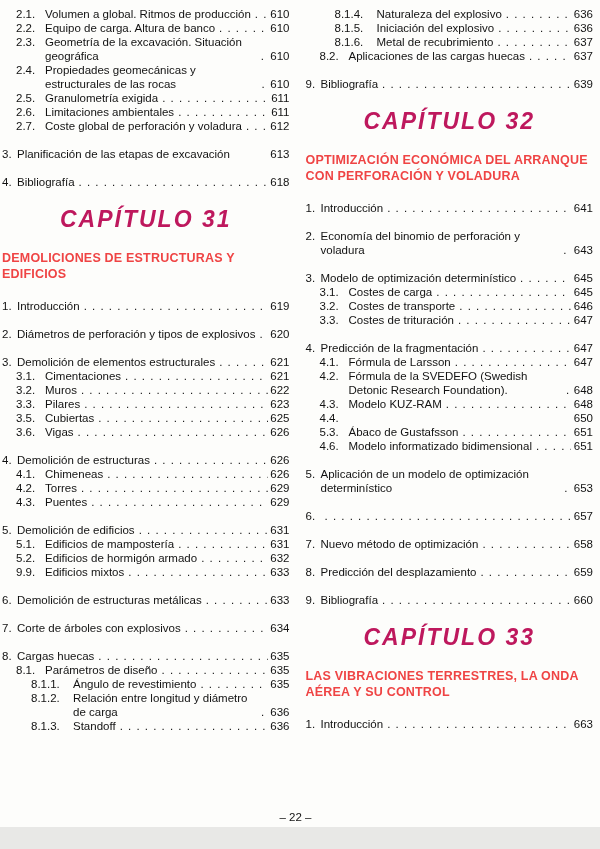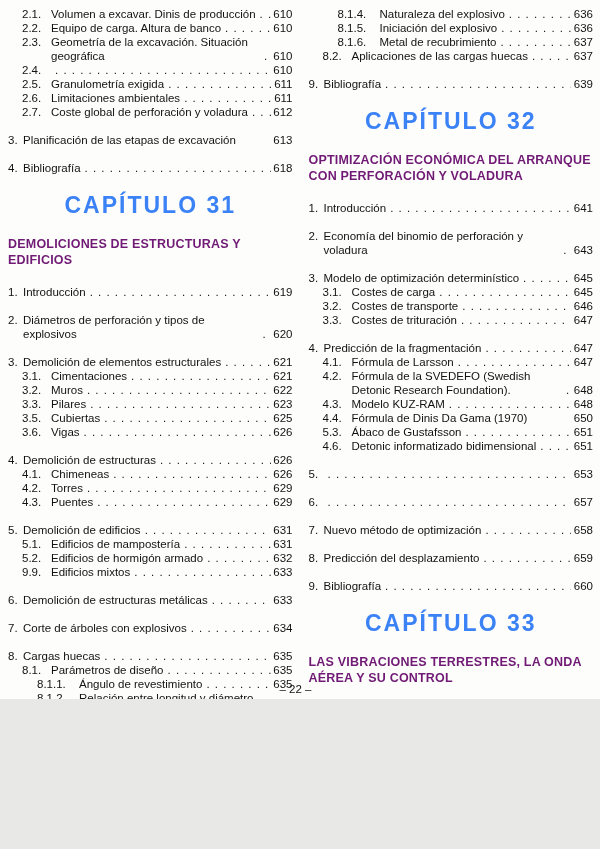--- a/index.html
+++ b/index.html
@@ -5,24 +5,24 @@
   * { margin: 0; padding: 0; box-sizing: border-box; }
   html, body { width: 600px; height: 849px; }
   body {
     background: #e8e8e6;
     font-family: "Liberation Sans", "DejaVu Sans", sans-serif;
     color: #121212;
   }
   .page {
     position: relative;
     width: 600px;
-    height: 699px;
+    height: 827px;
     background: #fdfdfb;
     overflow: hidden;
-    padding: 7px 7px 0 8px;
+    padding: 7px 7px 0 2px;
   }
   .columns { display: flex; gap: 16px; }
   .col { flex: 1 1 0; min-width: 0; }
 
   .group { margin-bottom: 14px; }
 
   .entry {
     display: flex;
     align-items: flex-start;
     font-size: 11.5px;
@@ -56,64 +56,66 @@
   }
   .it { }
 
   .chapter {
     text-align: center;
     font-weight: 700;
     font-size: 23px;
     line-height: 26px;
     letter-spacing: 2px;
     margin: 17px 0 19px;
-    color: #3b82f6;
+    color: #be185d;
+    font-style: italic;
   }
   .section-title {
     font-weight: 700;
     font-size: 12.5px;
     line-height: 15.5px;
     letter-spacing: 0.2px;
     margin-bottom: 17px;
-    color: #701a75;
+    color: #ef4444;
   }
   .footer {
     position: absolute;
     left: 0; right: 9px; bottom: 4px;
     text-align: center;
     font-size: 11.5px;
   }
 </style>
 </head>
 <body>
 
 <div class="page">
   <div class="columns">
       <div class="col">
         <div class="group">
           <div class="entry lv1">
             <span class="num">2.1.</span>
-            <span class="text"><span>Volumen a excavar. Dinis de producción</span></span>
+            <span class="text"><span>Volumen a global. Ritmos de producción</span></span>
             <span class="dots"></span>
             <span class="pg">610</span>
           </div>
           <div class="entry lv1">
             <span class="num">2.2.</span>
             <span class="text"><span>Equipo de carga. Altura de banco</span></span>
             <span class="dots"></span>
             <span class="pg">610</span>
           </div>
           <div class="entry lv1">
             <span class="num">2.3.</span>
             <span class="text"><span>Geometría de la excavación. Situación geográfica</span></span>
             <span class="dots"></span>
             <span class="pg">610</span>
           </div>
           <div class="entry lv1">
             <span class="num">2.4.</span>
+            <span class="text"><span>Propiedades geomecánicas y estructurales de las rocas</span></span>
             <span class="dots"></span>
             <span class="pg">610</span>
           </div>
           <div class="entry lv1">
             <span class="num">2.5.</span>
             <span class="text"><span>Granulometría exigida</span></span>
             <span class="dots"></span>
             <span class="pg">611</span>
           </div>
           <div class="entry lv1">
@@ -401,40 +403,40 @@
             <span class="pg">648</span>
           </div>
           <div class="entry lv1">
             <span class="num">4.3.</span>
             <span class="text"><span>Modelo KUZ-RAM</span></span>
             <span class="dots"></span>
             <span class="pg">648</span>
           </div>
           <div class="entry lv1">
             <span class="num">4.4.</span>
-            <span class="text"><span>Fórmula de Dinis Da Gama (1970)</span></span>
             <span class="dots off"></span>
             <span class="pg">650</span>
           </div>
           <div class="entry lv1">
             <span class="num">5.3.</span>
             <span class="text"><span>Ábaco de Gustafsson</span></span>
             <span class="dots"></span>
             <span class="pg">651</span>
           </div>
           <div class="entry lv1">
             <span class="num">4.6.</span>
-            <span class="text"><span>Detonic informatizado bidimensional</span></span>
+            <span class="text"><span>Modelo informatizado bidimensional</span></span>
             <span class="dots"></span>
             <span class="pg">651</span>
           </div>
         </div>
         <div class="group">
           <div class="entry lv0">
             <span class="num">5.</span>
+            <span class="text"><span>Aplicación de un modelo de optimización determinístico</span></span>
             <span class="dots"></span>
             <span class="pg">653</span>
           </div>
         </div>
         <div class="group">
           <div class="entry lv0">
             <span class="num">6.</span>
             <span class="dots"></span>
             <span class="pg">657</span>
           </div>

